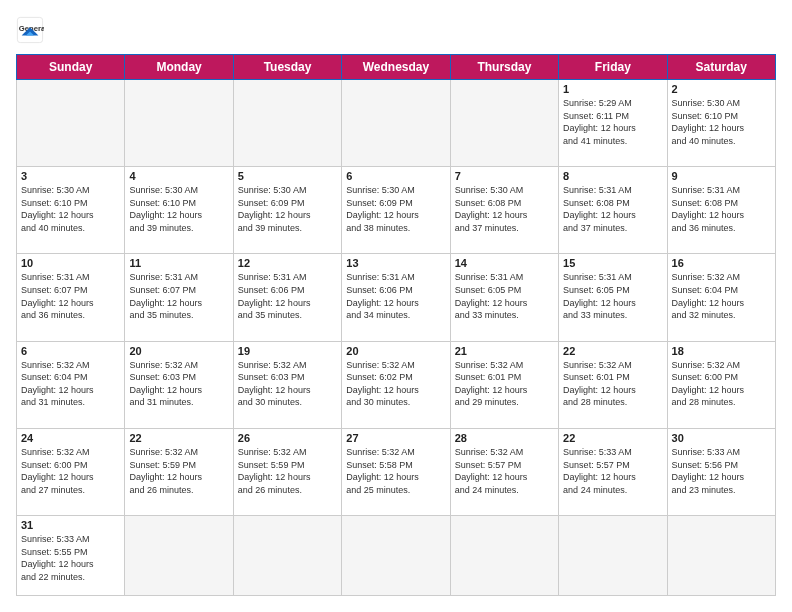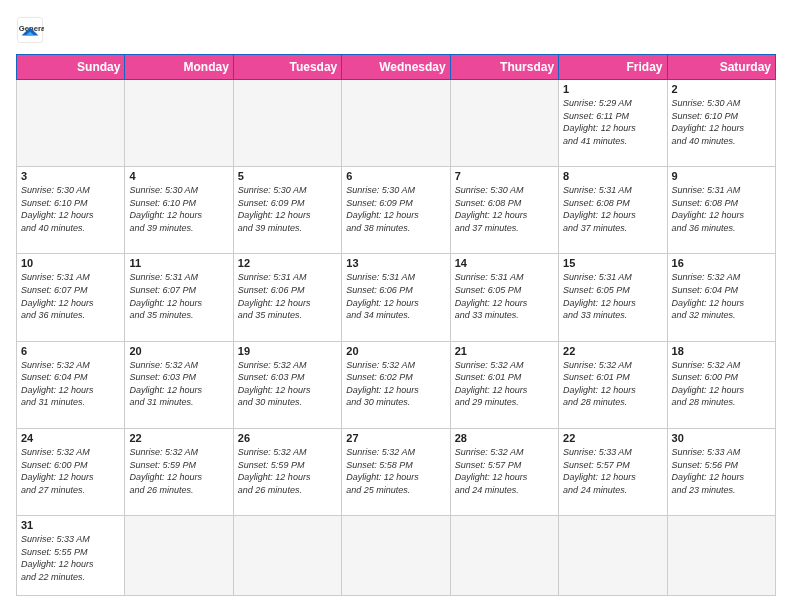--- a/index.html
+++ b/index.html
@@ -55,26 +55,26 @@
       color: #444;
     }
     .calendar {
       flex: 1;
       border: 1px solid #ccc;
       border-collapse: collapse;
       width: 100%;
       table-layout: fixed;
     }
     .calendar th {
-      background-color: #ec4899;
+      background-color: #be185d;
       color: #fff;
       font-size: 12px;
       font-weight: bold;
       padding: 5px 4px;
-      text-align: right;
+      text-align: center;
       border: 1px solid #1565c0;
     }
     .calendar td {
       border: 1px solid #ccc;
       vertical-align: top;
       padding: 3px 4px;
       font-size: 9.5px;
       color: #333;
       background: #fff;
       height: 78px;
@@ -90,21 +90,20 @@
       font-size: 11px;
       font-weight: bold;
       color: #222;
       display: block;
       margin-bottom: 2px;
     }
     .day-info {
       font-size: 9px;
       color: #333;
       line-height: 1.4;
-      font-style: italic;
     }
     table {
       border-collapse: collapse;
       width: 100%;
     }
   </style>
 </head>
 <body>
 
 <div class="page">

